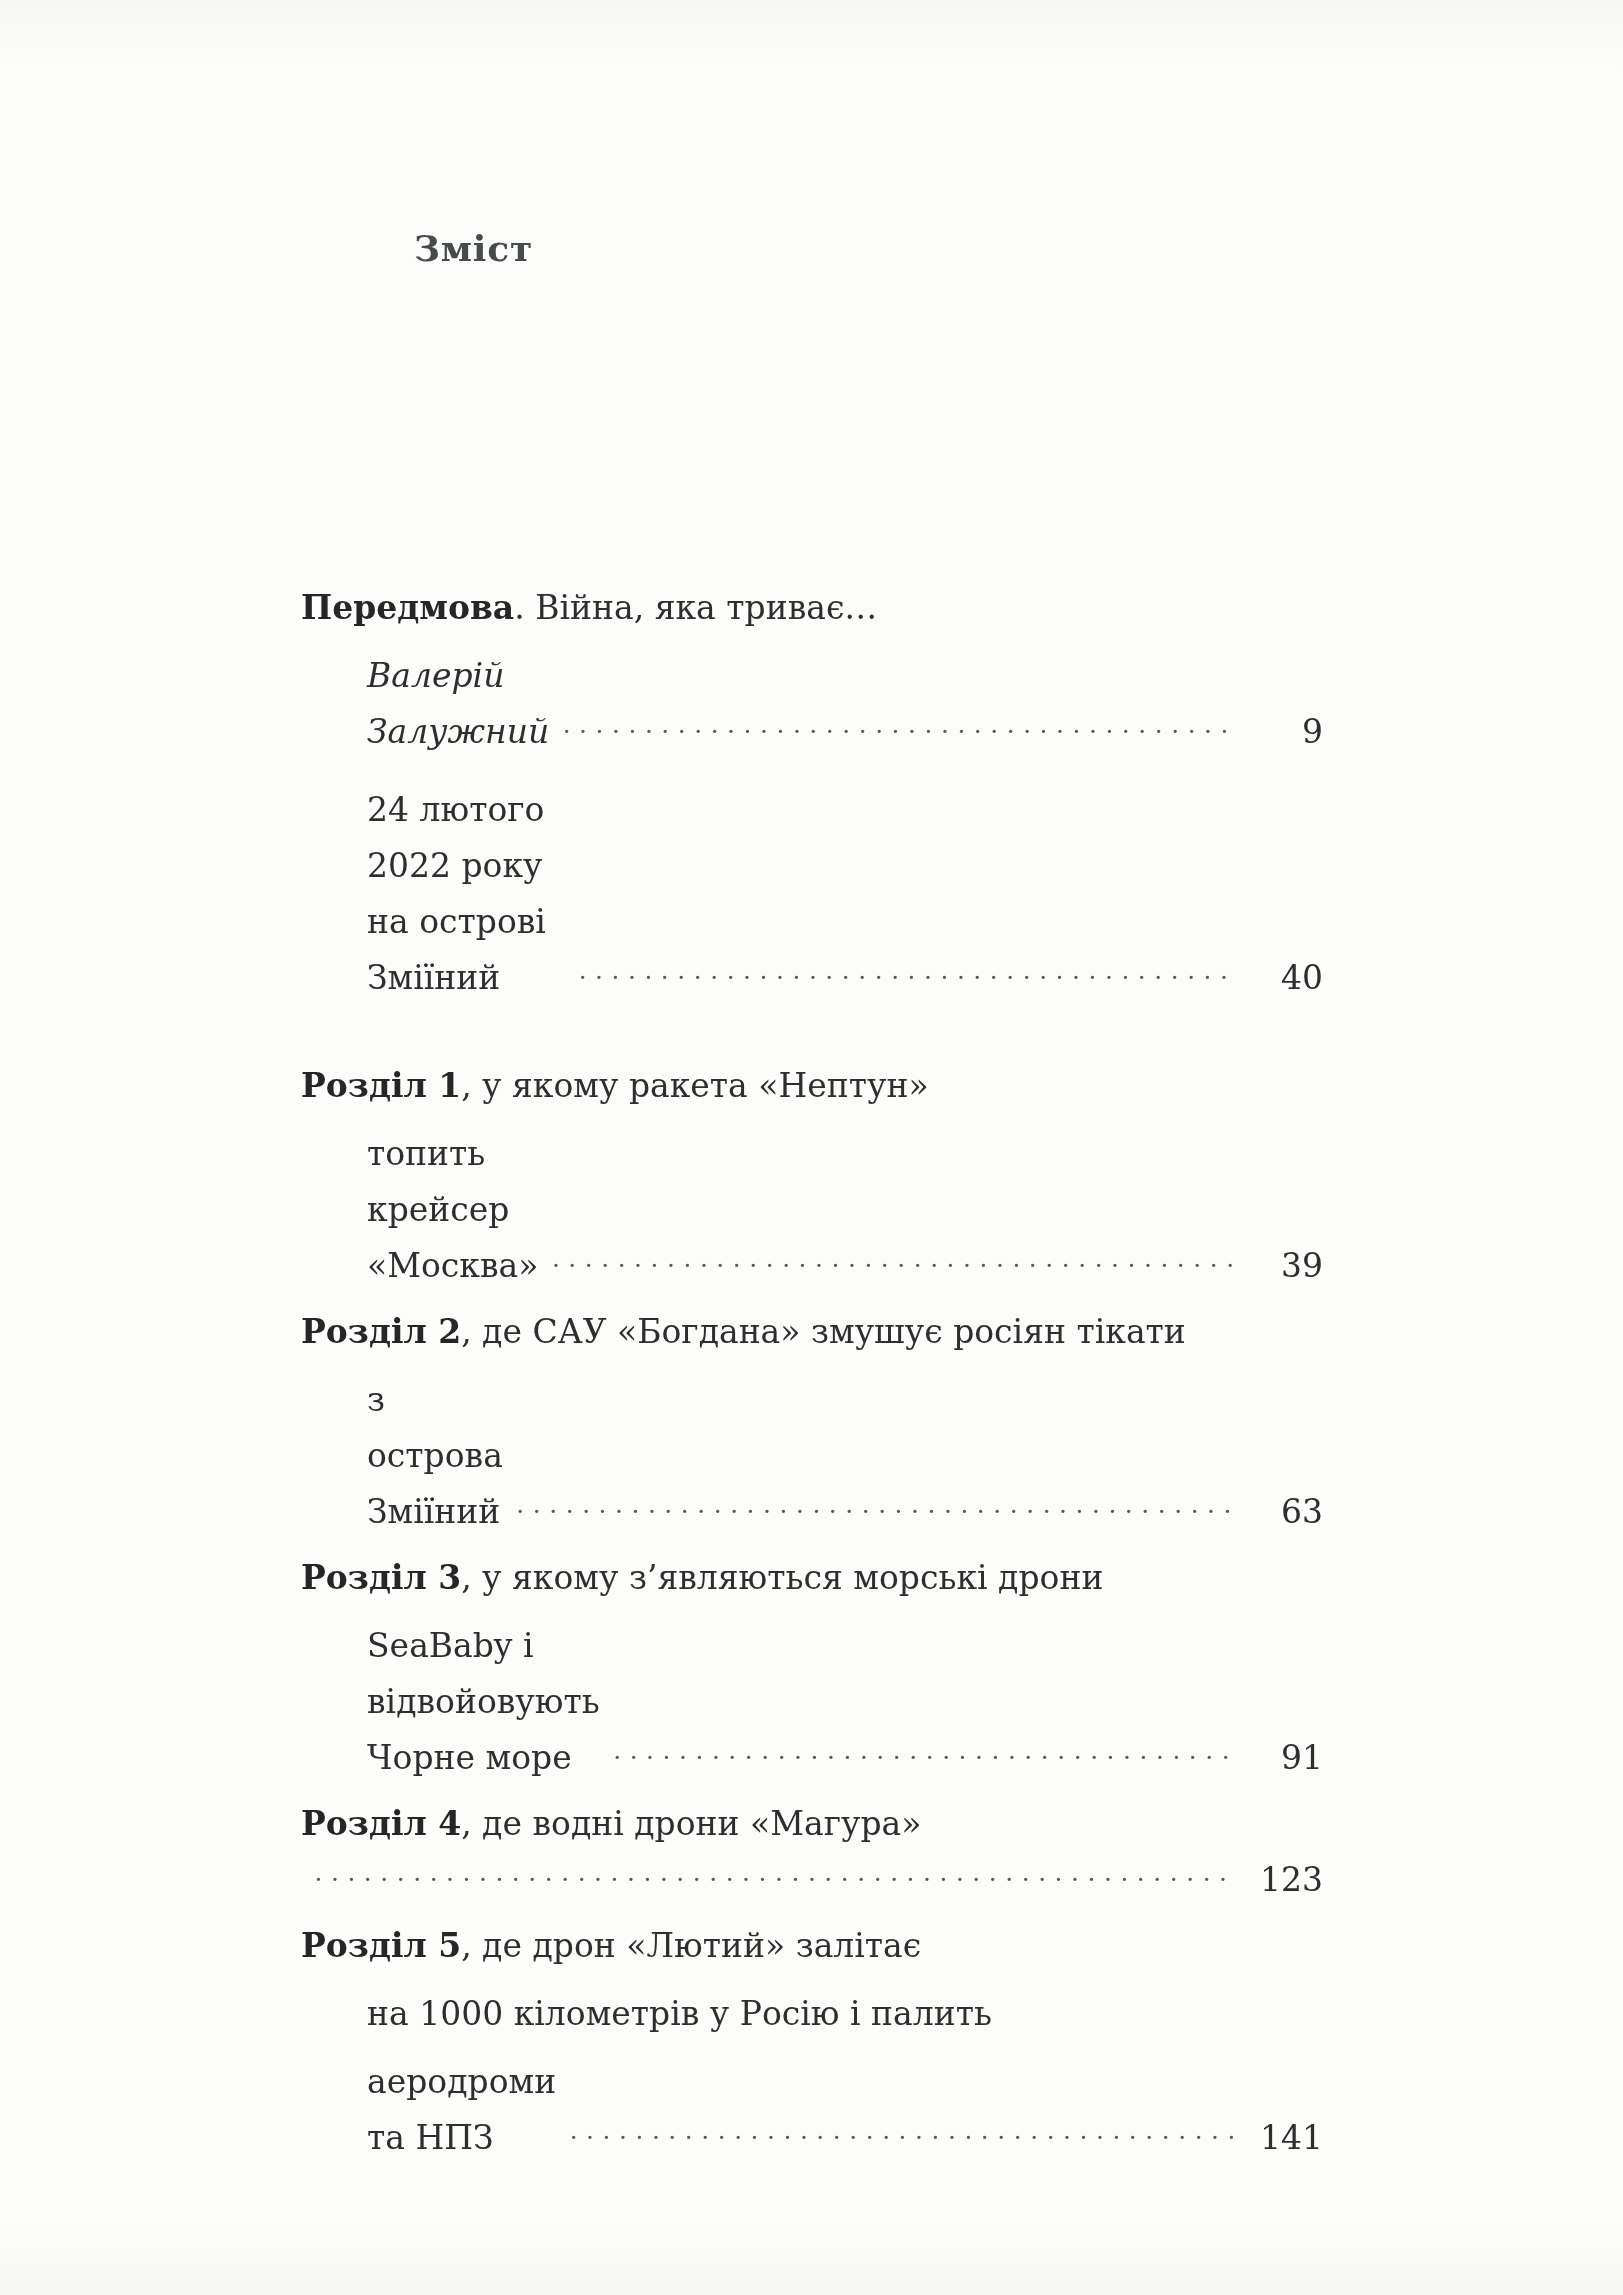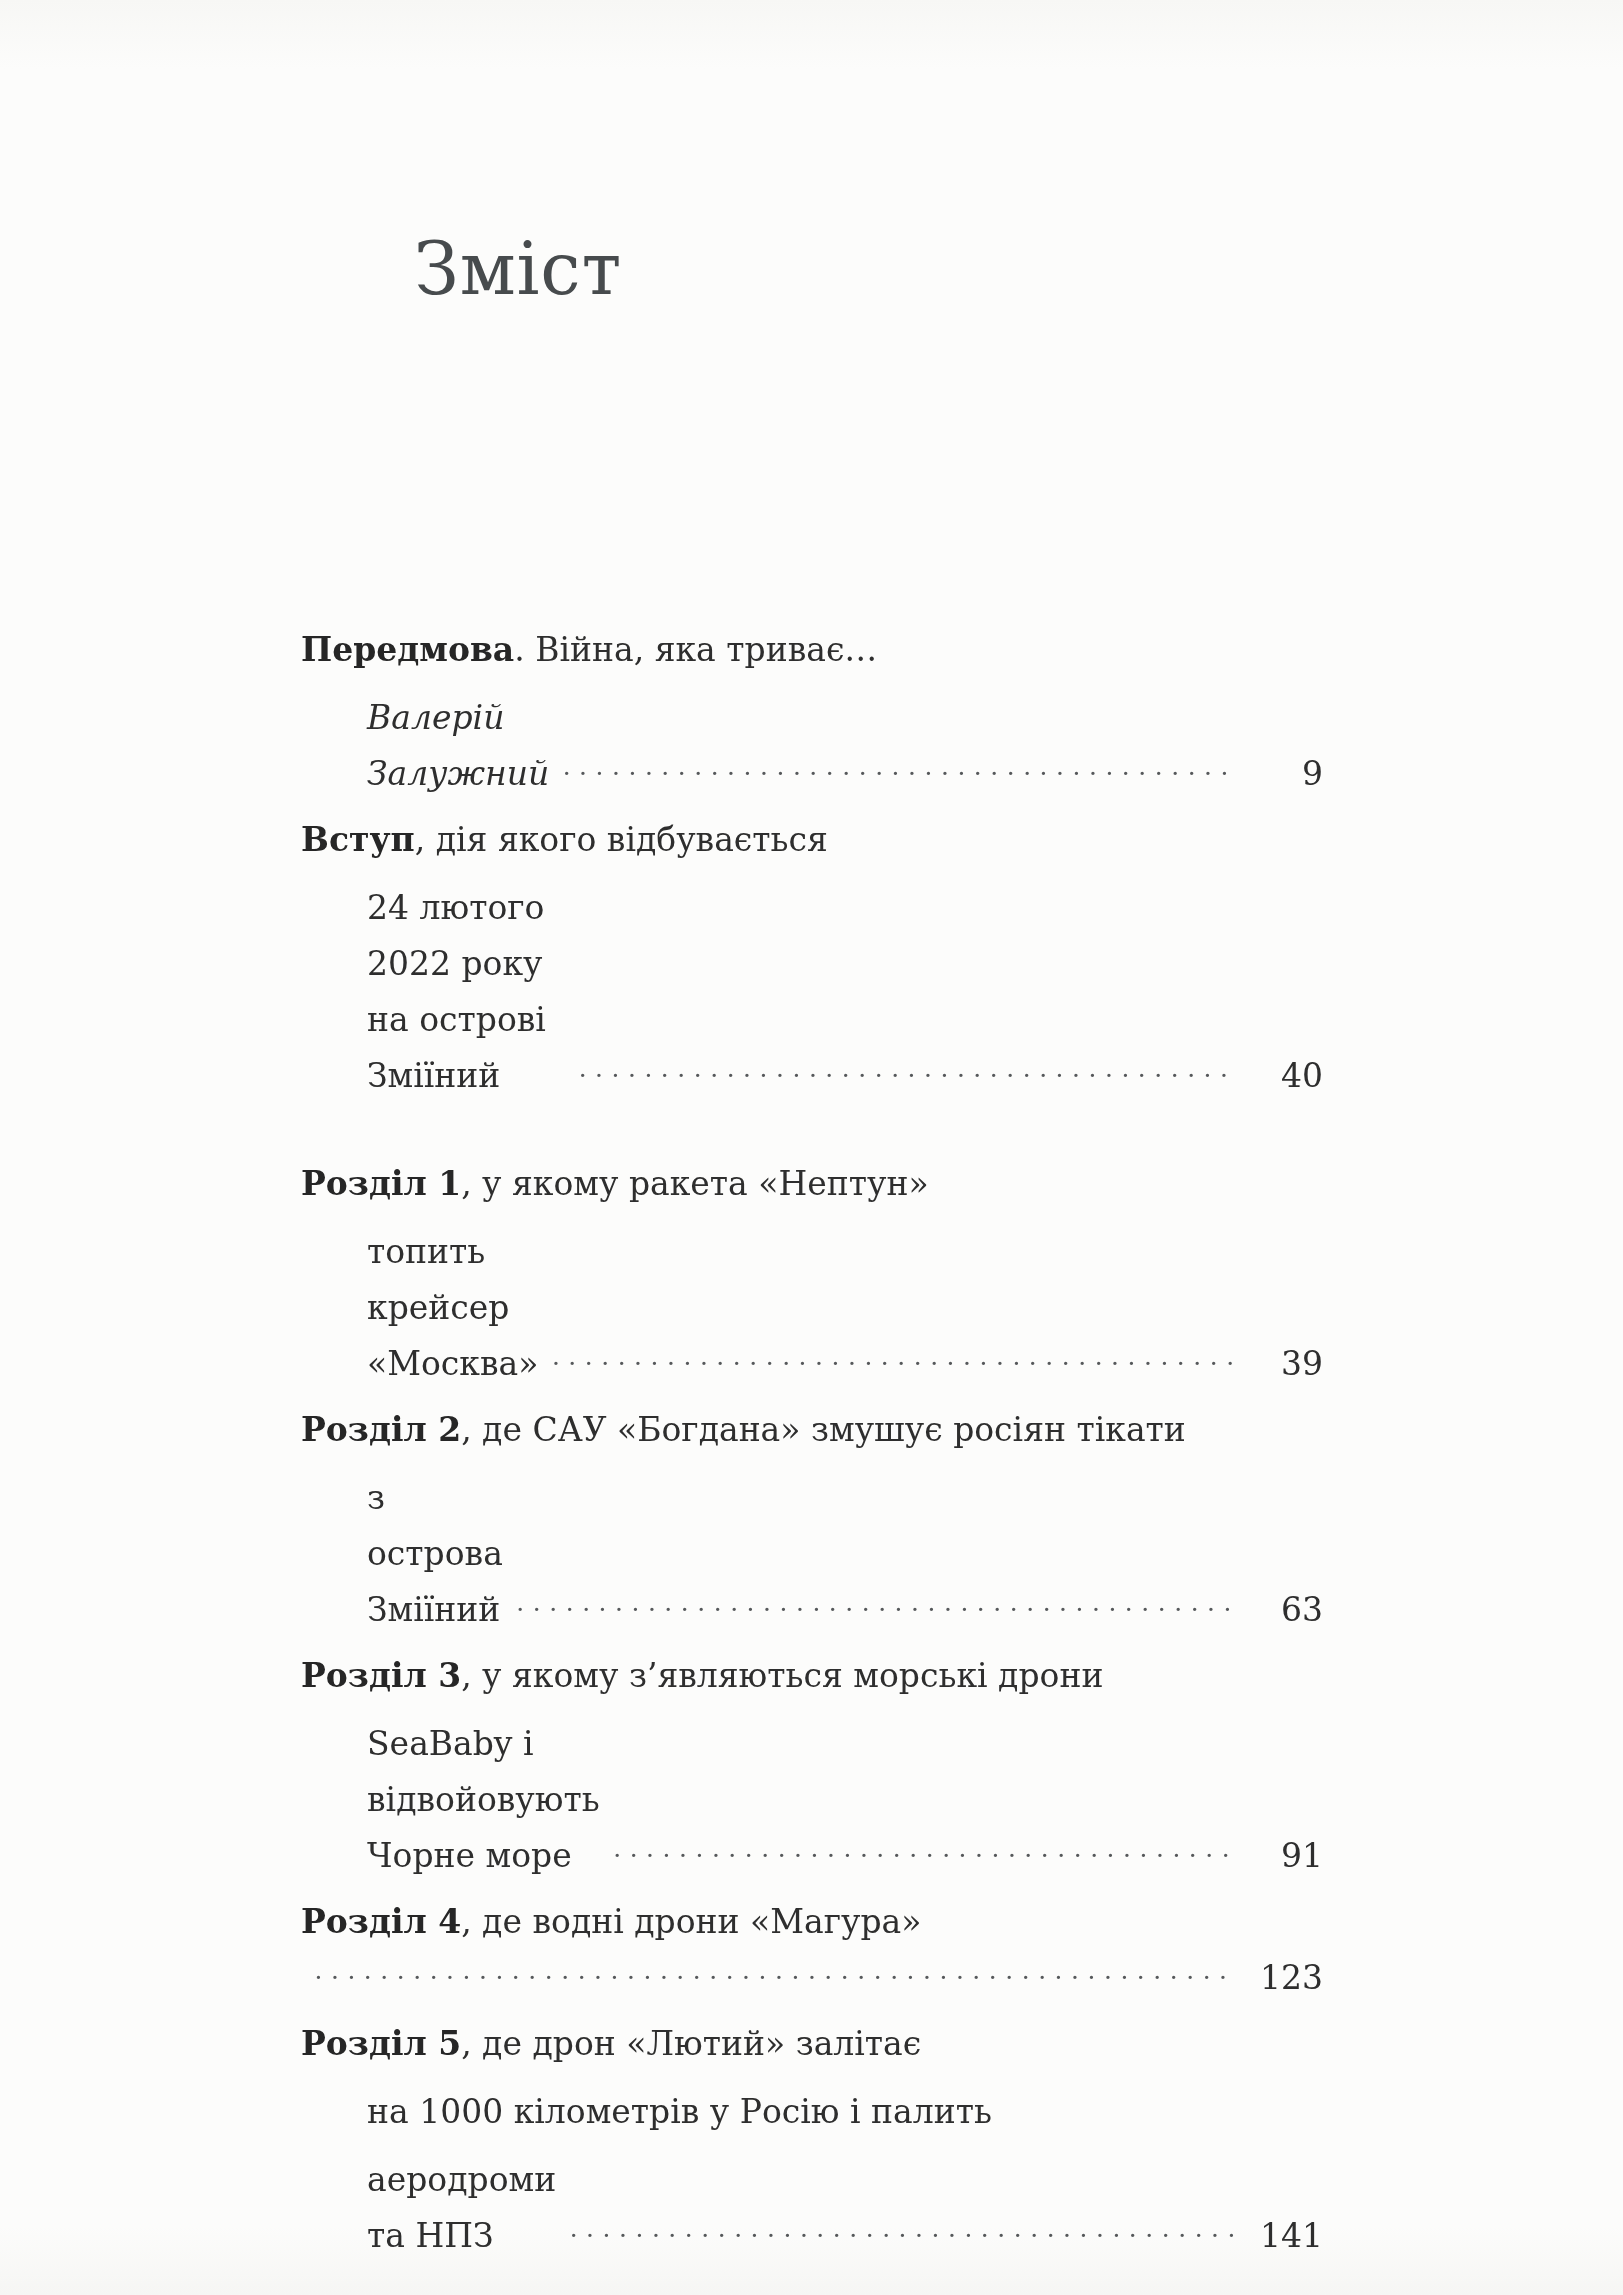--- a/index.html
+++ b/index.html
@@ -15,22 +15,22 @@
     overflow: hidden;
   }
   .page {
     box-sizing: border-box;
     width: 1624px;
     height: 2295px;
     padding: 227px 301px 0 301px;
     background: linear-gradient(180deg, #f7f7f5 0%, #fcfcfb 3%, #fcfcfb 97%, #f6f6f4 100%);
   }
   .toc-title {
-    font-size: 72px;
-    font-weight: normal;
+    font-size: 36px;
+    font-weight: bold;
     color: #474b4d;
     margin: 0 0 0 113px;
     letter-spacing: 0.8px;
   }
   .entries {
     margin-top: 311px;
   }
   .entry {
     margin-bottom: 10px;
   }
@@ -83,23 +83,20 @@
         <div class="line">
           <span class="line-text"><span class="seg bold">Передмова</span><span class="seg normal">. Війна, яка триває…</span></span>
         </div>
         <div class="line cont">
           <span class="line-text"><span class="seg italic">Валерій Залужний</span></span>
           <span class="leader">············································································································································</span>
           <span class="page-num">9</span>
         </div>
       </div>
       <div class="entry">
-        <div class="line">
-          <span class="line-text"><span class="seg bold">Вступ</span><span class="seg normal">, дія якого відбувається</span></span>
-        </div>
         <div class="line cont">
           <span class="line-text"><span class="seg normal">24 лютого 2022 року на острові Зміїний</span></span>
           <span class="leader">············································································································································</span>
           <span class="page-num">40</span>
         </div>
       </div>
       <div class="entry gap-before">
         <div class="line">
           <span class="line-text"><span class="seg bold">Розділ 1</span><span class="seg normal">, у якому ракета «Нептун»</span></span>
         </div>

